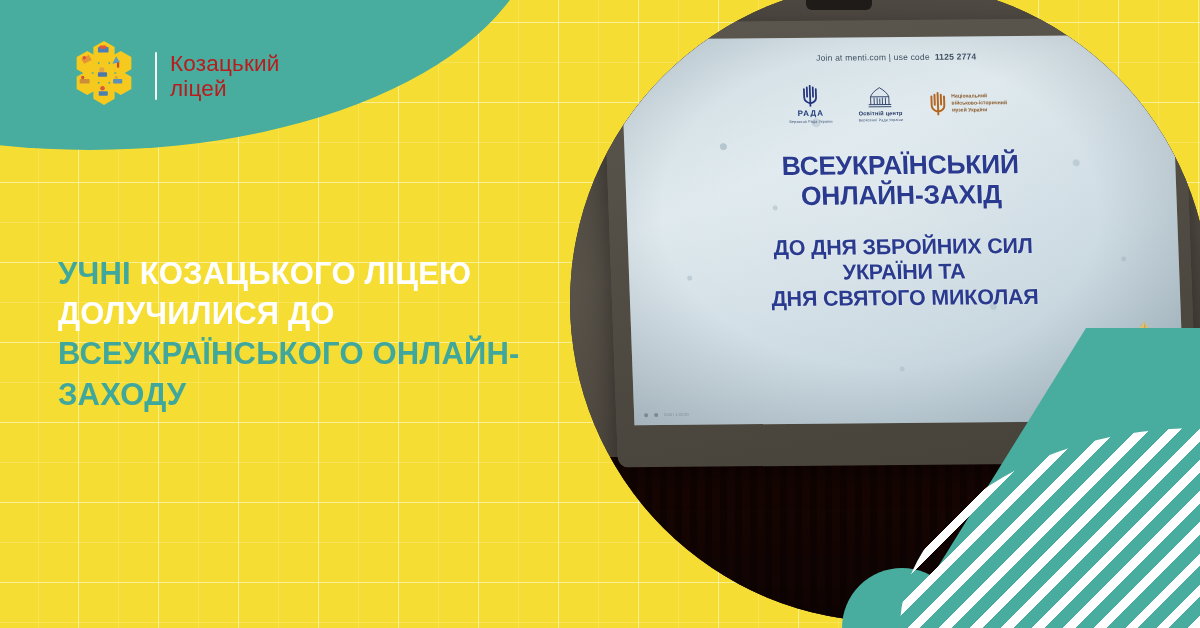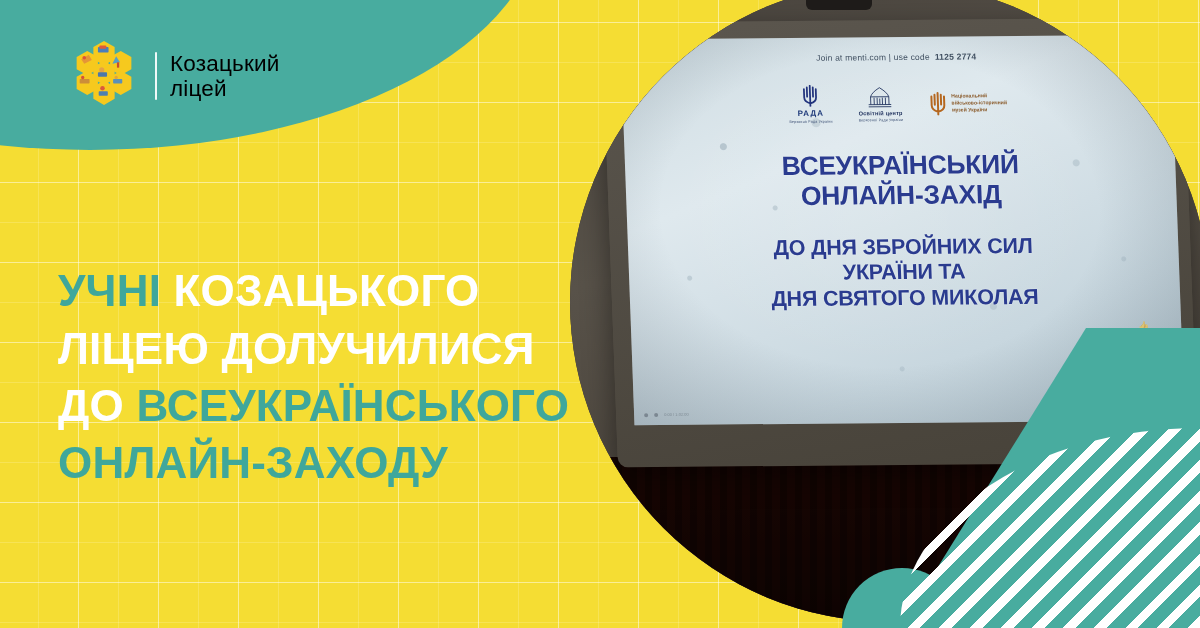--- a/index.html
+++ b/index.html
@@ -63,35 +63,35 @@
   }
   .logo-hex { width: 76px; height: 76px; display: block; }
   .logo-divider {
     width: 2px;
     height: 48px;
     background: #ffffff;
     opacity: 0.92;
     border-radius: 1px;
   }
   .logo-text {
-    color: #000000;
+    color: #b91c1c;
     font-size: 22.5px;
     line-height: 1.12;
     font-weight: 400;
     letter-spacing: 0.2px;
     white-space: pre-line;
   }
 
   
   .headline {
     position: absolute;
     left: 58px;
     top: 233px;
     width: 520px;
-    font-size: 44px;
+    font-size: 31px;
     line-height: 1.30;
     font-weight: 700;
     letter-spacing: 0.2px;
     text-transform: uppercase;
   }
   .headline .w { color: #ffffff; }
   .headline .t { color: #3FA79B; }
 
   
   .photo-circle {

